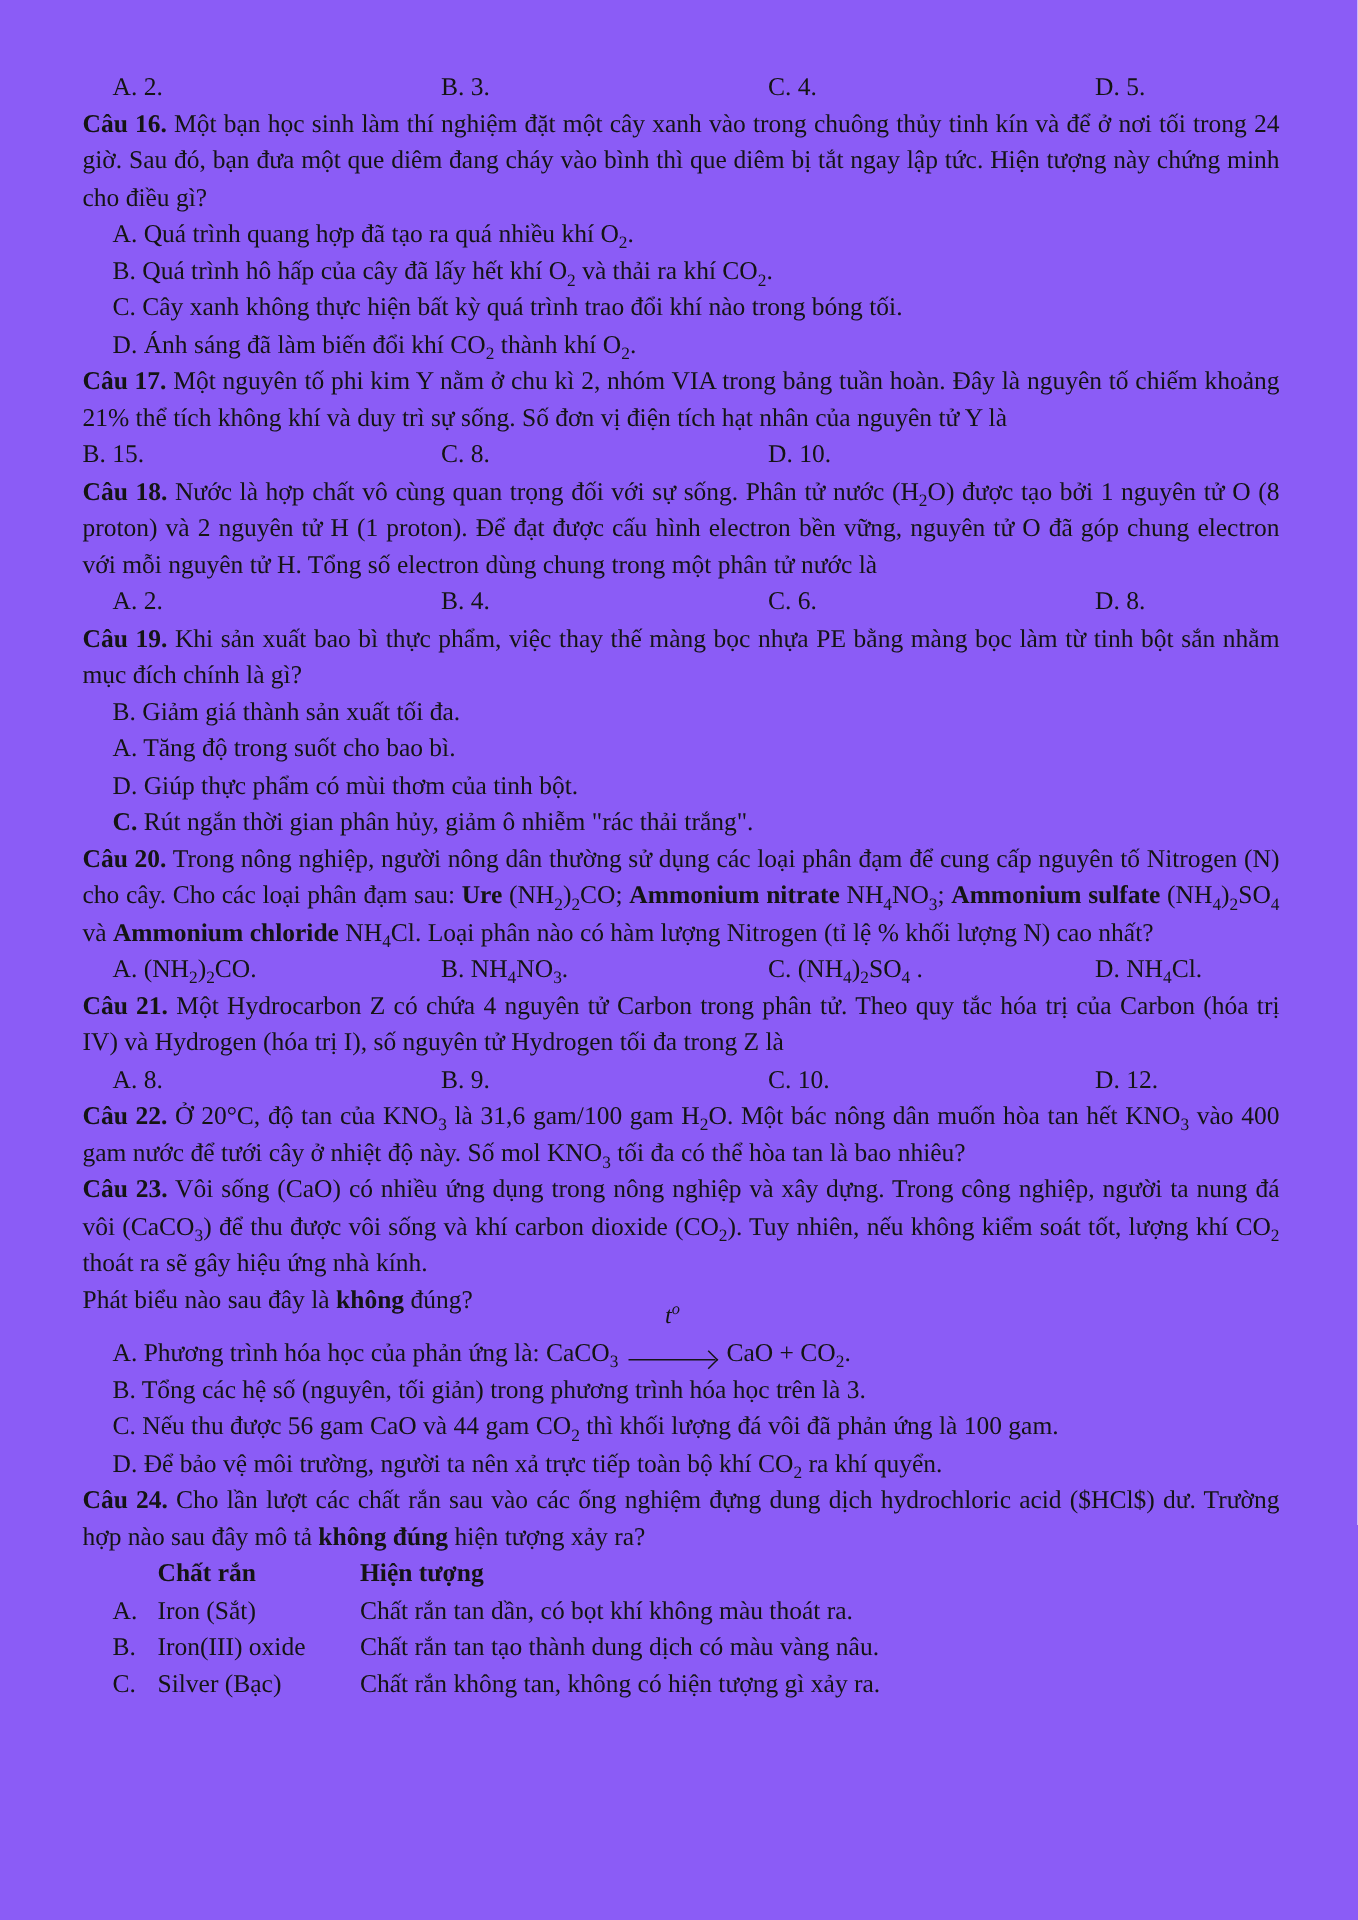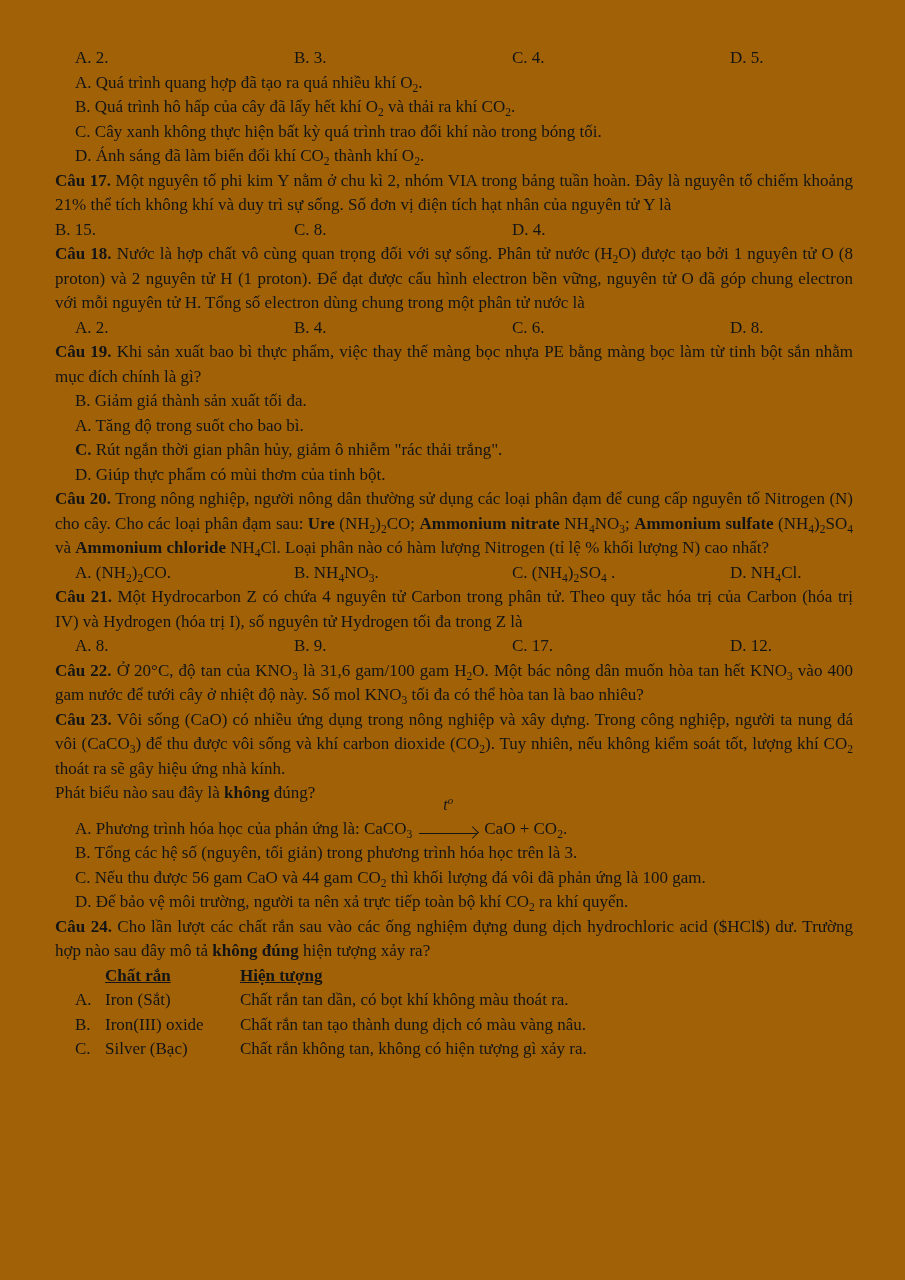--- a/index.html
+++ b/index.html
@@ -1,19 +1,19 @@
 <!DOCTYPE html>
 <html><head>
 <meta charset="utf-8">
 <style>
   html,body{margin:0;padding:0;background:#ffffff;}
   .page{
     position:relative;
     width:905px;height:1280px;
-    background:#a16207;
+    background:#8b5cf6;
     font-family:"Liberation Serif","DejaVu Serif",serif;
     font-size:17px;
     line-height:24.5px;
     color:#141414;
     overflow:hidden;
   }
   .content{position:absolute;left:55px;top:46px;width:798px;}
   p.stem{margin:0;text-align:justify;}
   .opt-line{padding-left:20px;}
   .opt-row{display:grid;grid-template-columns:239px 218px 218px 1fr;}
@@ -30,85 +30,86 @@
   }
   .rxn-arrow .shaft{display:block;height:12px;border-bottom:1.5px solid #141414;position:relative;}
   .rxn-arrow .shaft::after{
     content:"";position:absolute;right:0;bottom:-4.8px;width:8px;height:8px;
     border-top:1.5px solid #141414;border-right:1.5px solid #141414;
     transform:rotate(45deg);
   }
   
   .solids-table{padding-left:20px;}
   .tbl-row{display:grid;grid-template-columns:30px 135px 1fr;}
-  .tbl-row .hdr{font-weight:bold;text-decoration:underline;}
+  .tbl-row .hdr{font-weight:bold;}
 </style>
 </head>
 <body>
 
 <div class="page">
   <div class="content">
 
     <div class="opt-row">
       <span class="cell-a">A. 2.</span>
       <span>B. 3.</span>
       <span>C. 4.</span>
       <span>D. 5.</span>
     </div>
 
     <div>
+      <p class="stem"><b>Câu 16.</b> Một bạn học sinh làm thí nghiệm đặt một cây xanh vào trong chuông thủy tinh kín và để ở nơi tối trong 24 giờ. Sau đó, bạn đưa một que diêm đang cháy vào bình thì que diêm bị tắt ngay lập tức. Hiện tượng này chứng minh cho điều gì?</p>
       <div class="opt-line">A. Quá trình quang hợp đã tạo ra quá nhiều khí O<sub>2</sub>.</div>
       <div class="opt-line">B. Quá trình hô hấp của cây đã lấy hết khí O<sub>2</sub> và thải ra khí CO<sub>2</sub>.</div>
       <div class="opt-line">C. Cây xanh không thực hiện bất kỳ quá trình trao đổi khí nào trong bóng tối.</div>
       <div class="opt-line">D. Ánh sáng đã làm biến đổi khí CO<sub>2</sub> thành khí O<sub>2</sub>.</div>
     </div>
 
     <div>
       <p class="stem"><b>Câu 17.</b> Một nguyên tố phi kim Y nằm ở chu kì 2, nhóm VIA trong bảng tuần hoàn. Đây là nguyên tố chiếm khoảng 21% thể tích không khí và duy trì sự sống. Số đơn vị điện tích hạt nhân của nguyên tử Y là</p>
       <div class="opt-row">
         <span>B. 15.</span>
         <span>C. 8.</span>
-        <span>D. 4.</span>
+        <span>D. 10.</span>
       </div>
     </div>
 
     <div>
       <p class="stem"><b>Câu 18.</b> Nước là hợp chất vô cùng quan trọng đối với sự sống. Phân tử nước (H<sub>2</sub>O) được tạo bởi 1 nguyên tử O (8 proton) và 2 nguyên tử H (1 proton). Để đạt được cấu hình electron bền vững, nguyên tử O đã góp chung electron với mỗi nguyên tử H. Tổng số electron dùng chung trong một phân tử nước là</p>
       <div class="opt-row">
         <span class="cell-a">A. 2.</span>
         <span>B. 4.</span>
         <span>C. 6.</span>
         <span>D. 8.</span>
       </div>
     </div>
 
     <div>
       <p class="stem"><b>Câu 19.</b> Khi sản xuất bao bì thực phẩm, việc thay thế màng bọc nhựa PE bằng màng bọc làm từ tinh bột sắn nhằm mục đích chính là gì?</p>
       <div class="opt-line">B. Giảm giá thành sản xuất tối đa.</div>
       <div class="opt-line">A. Tăng độ trong suốt cho bao bì.</div>
+      <div class="opt-line">D. Giúp thực phẩm có mùi thơm của tinh bột.</div>
       <div class="opt-line"><b>C.</b> Rút ngắn thời gian phân hủy, giảm ô nhiễm "rác thải trắng".</div>
-      <div class="opt-line">D. Giúp thực phẩm có mùi thơm của tinh bột.</div>
     </div>
 
     <div>
       <p class="stem"><b>Câu 20.</b> Trong nông nghiệp, người nông dân thường sử dụng các loại phân đạm để cung cấp nguyên tố Nitrogen (N) cho cây. Cho các loại phân đạm sau: <b>Ure</b> (NH<sub>2</sub>)<sub>2</sub>CO; <b>Ammonium nitrate</b> NH<sub>4</sub>NO<sub>3</sub>; <b>Ammonium sulfate</b> (NH<sub>4</sub>)<sub>2</sub>SO<sub>4</sub> và <b>Ammonium chloride</b> NH<sub>4</sub>Cl. Loại phân nào có hàm lượng Nitrogen (tỉ lệ % khối lượng N) cao nhất?</p>
       <div class="opt-row">
         <span class="cell-a">A. (NH<sub>2</sub>)<sub>2</sub>CO.</span>
         <span>B. NH<sub>4</sub>NO<sub>3</sub>.</span>
         <span>C. (NH<sub>4</sub>)<sub>2</sub>SO<sub>4</sub> .</span>
         <span>D. NH<sub>4</sub>Cl.</span>
       </div>
     </div>
 
     <div>
       <p class="stem"><b>Câu 21.</b> Một Hydrocarbon Z có chứa 4 nguyên tử Carbon trong phân tử. Theo quy tắc hóa trị của Carbon (hóa trị IV) và Hydrogen (hóa trị I), số nguyên tử Hydrogen tối đa trong Z là</p>
       <div class="opt-row">
         <span class="cell-a">A. 8.</span>
         <span>B. 9.</span>
-        <span>C. 17.</span>
+        <span>C. 10.</span>
         <span>D. 12.</span>
       </div>
     </div>
 
     <div>
       <p class="stem"><b>Câu 22.</b> Ở 20°C, độ tan của KNO<sub>3</sub> là 31,6 gam/100 gam H<sub>2</sub>O. Một bác nông dân muốn hòa tan hết KNO<sub>3</sub> vào 400 gam nước để tưới cây ở nhiệt độ này. Số mol KNO<sub>3</sub> tối đa có thể hòa tan là bao nhiêu?</p>
     </div>
 
     <div>
       <p class="stem"><b>Câu 23.</b> Vôi sống (CaO) có nhiều ứng dụng trong nông nghiệp và xây dựng. Trong công nghiệp, người ta nung đá vôi (CaCO<sub>3</sub>) để thu được vôi sống và khí carbon dioxide (CO<sub>2</sub>). Tuy nhiên, nếu không kiểm soát tốt, lượng khí CO<sub>2</sub> thoát ra sẽ gây hiệu ứng nhà kính.</p>

